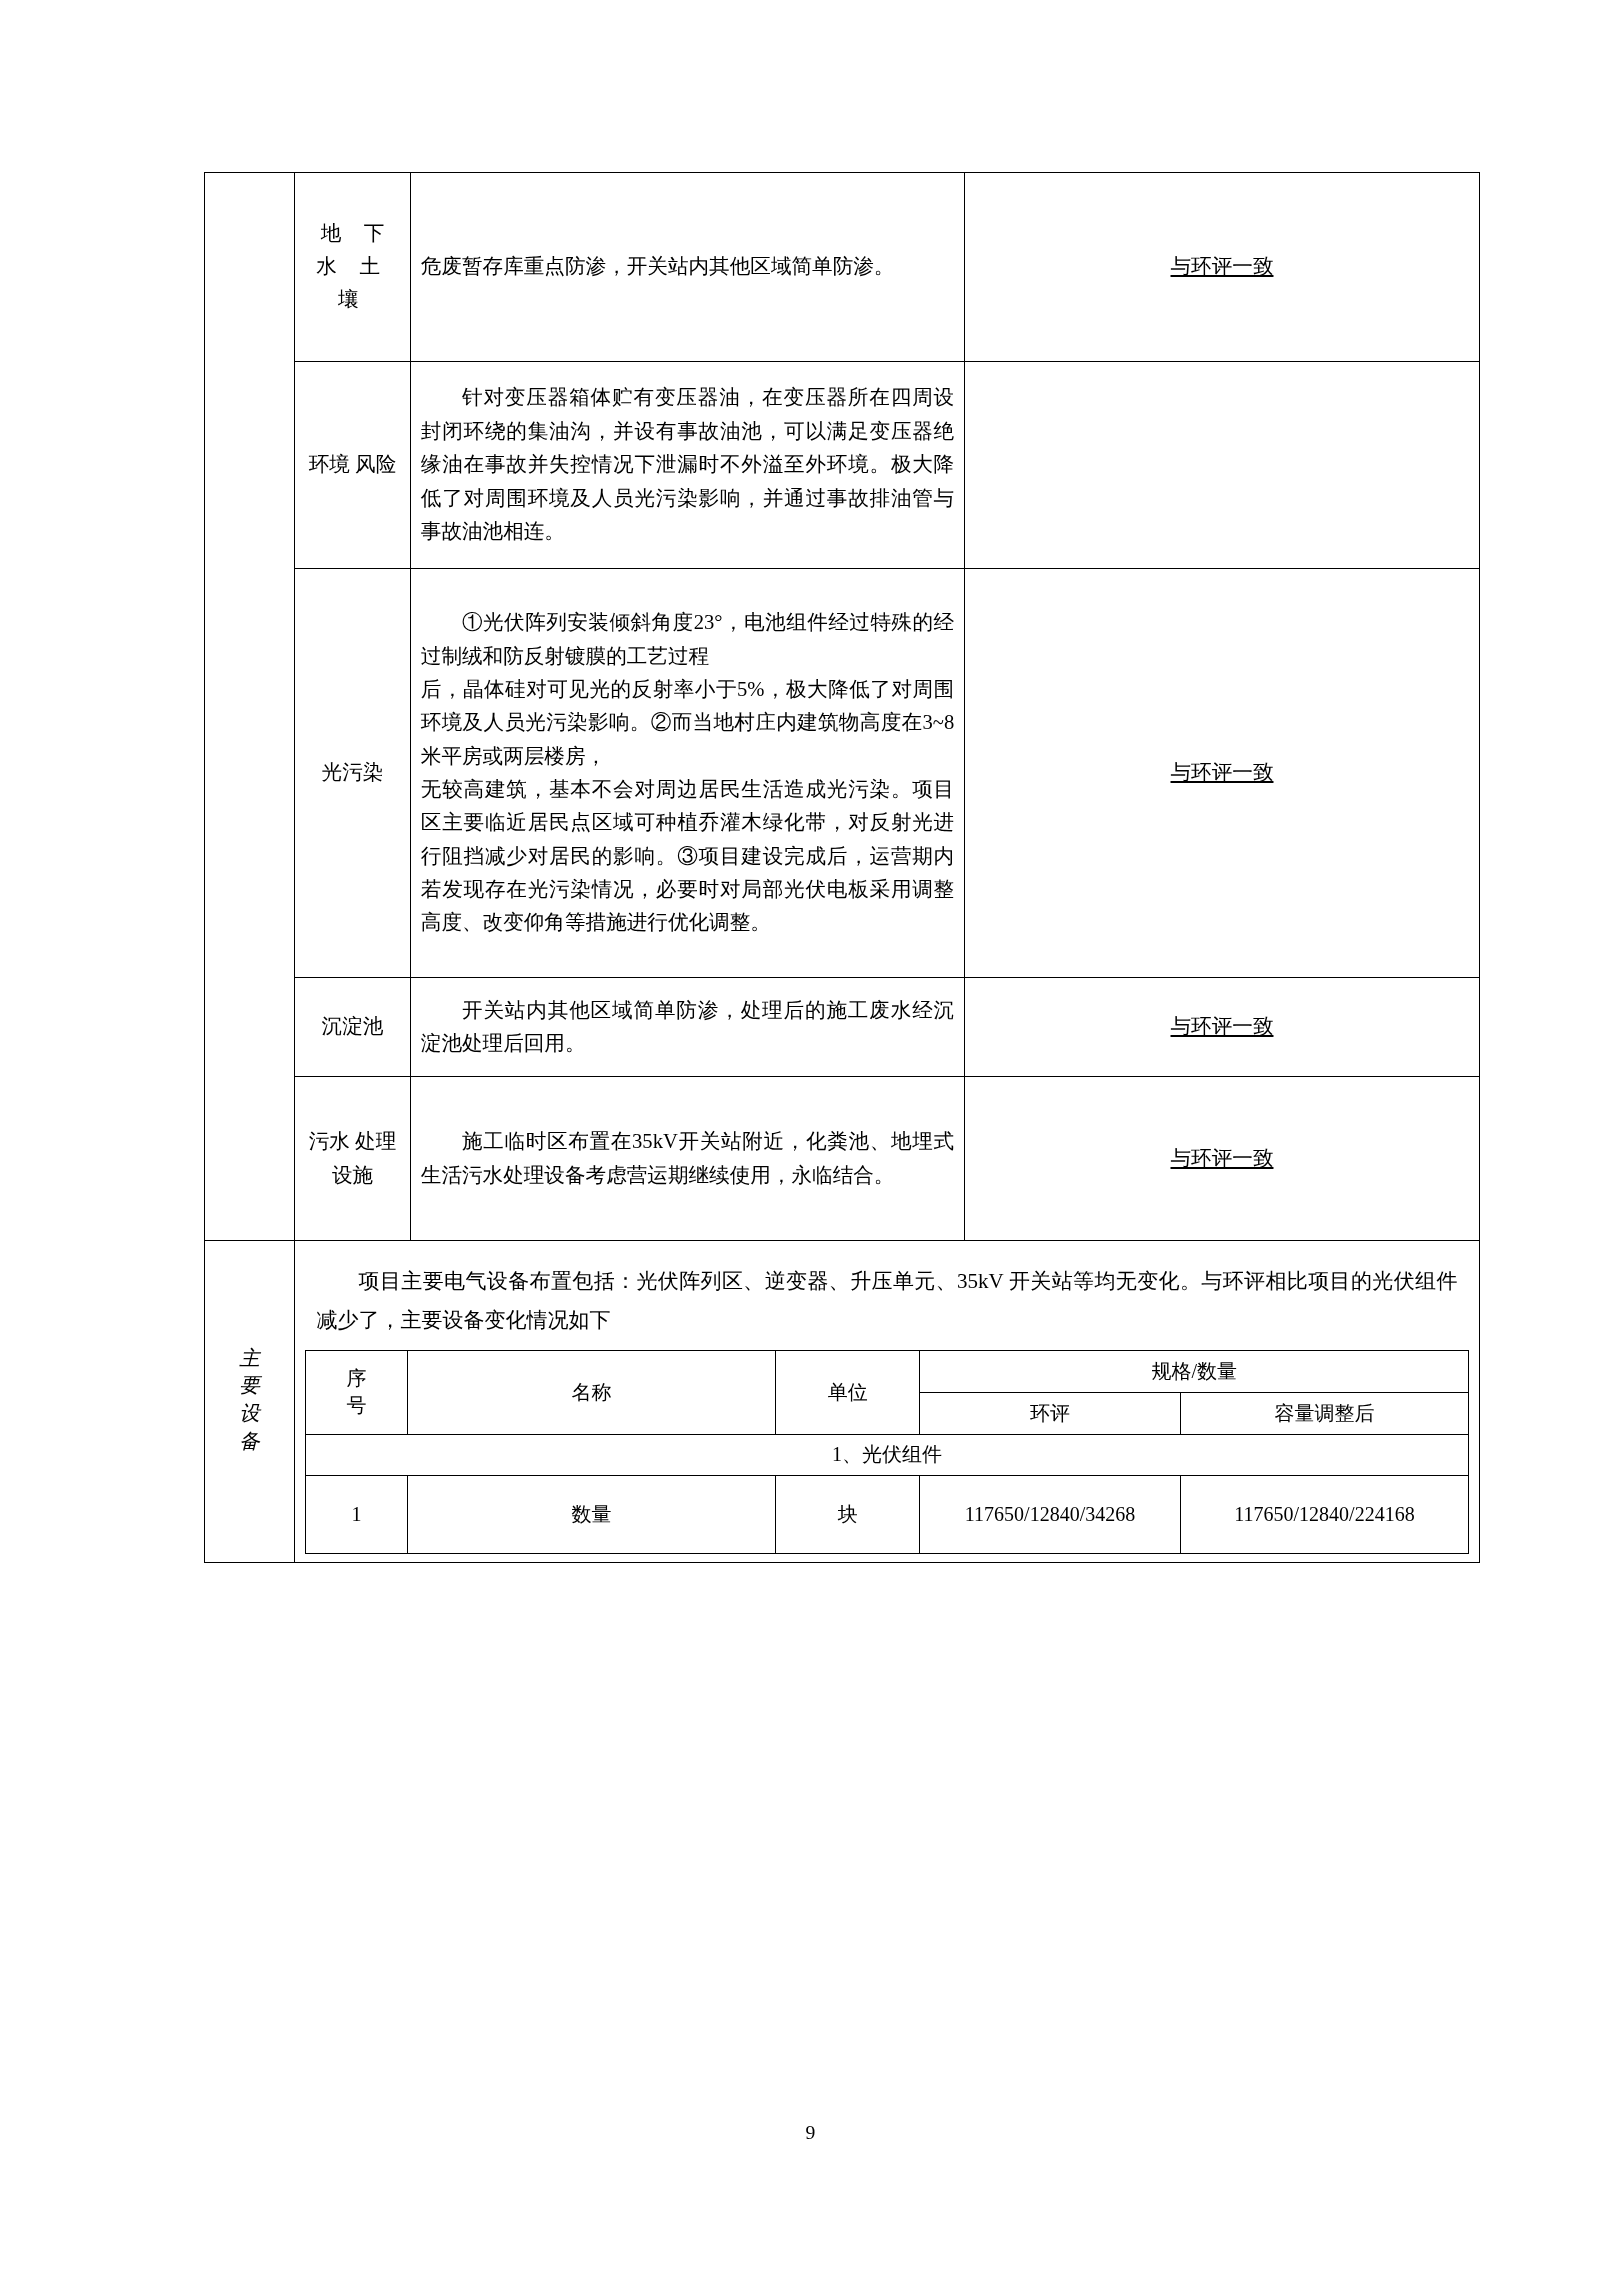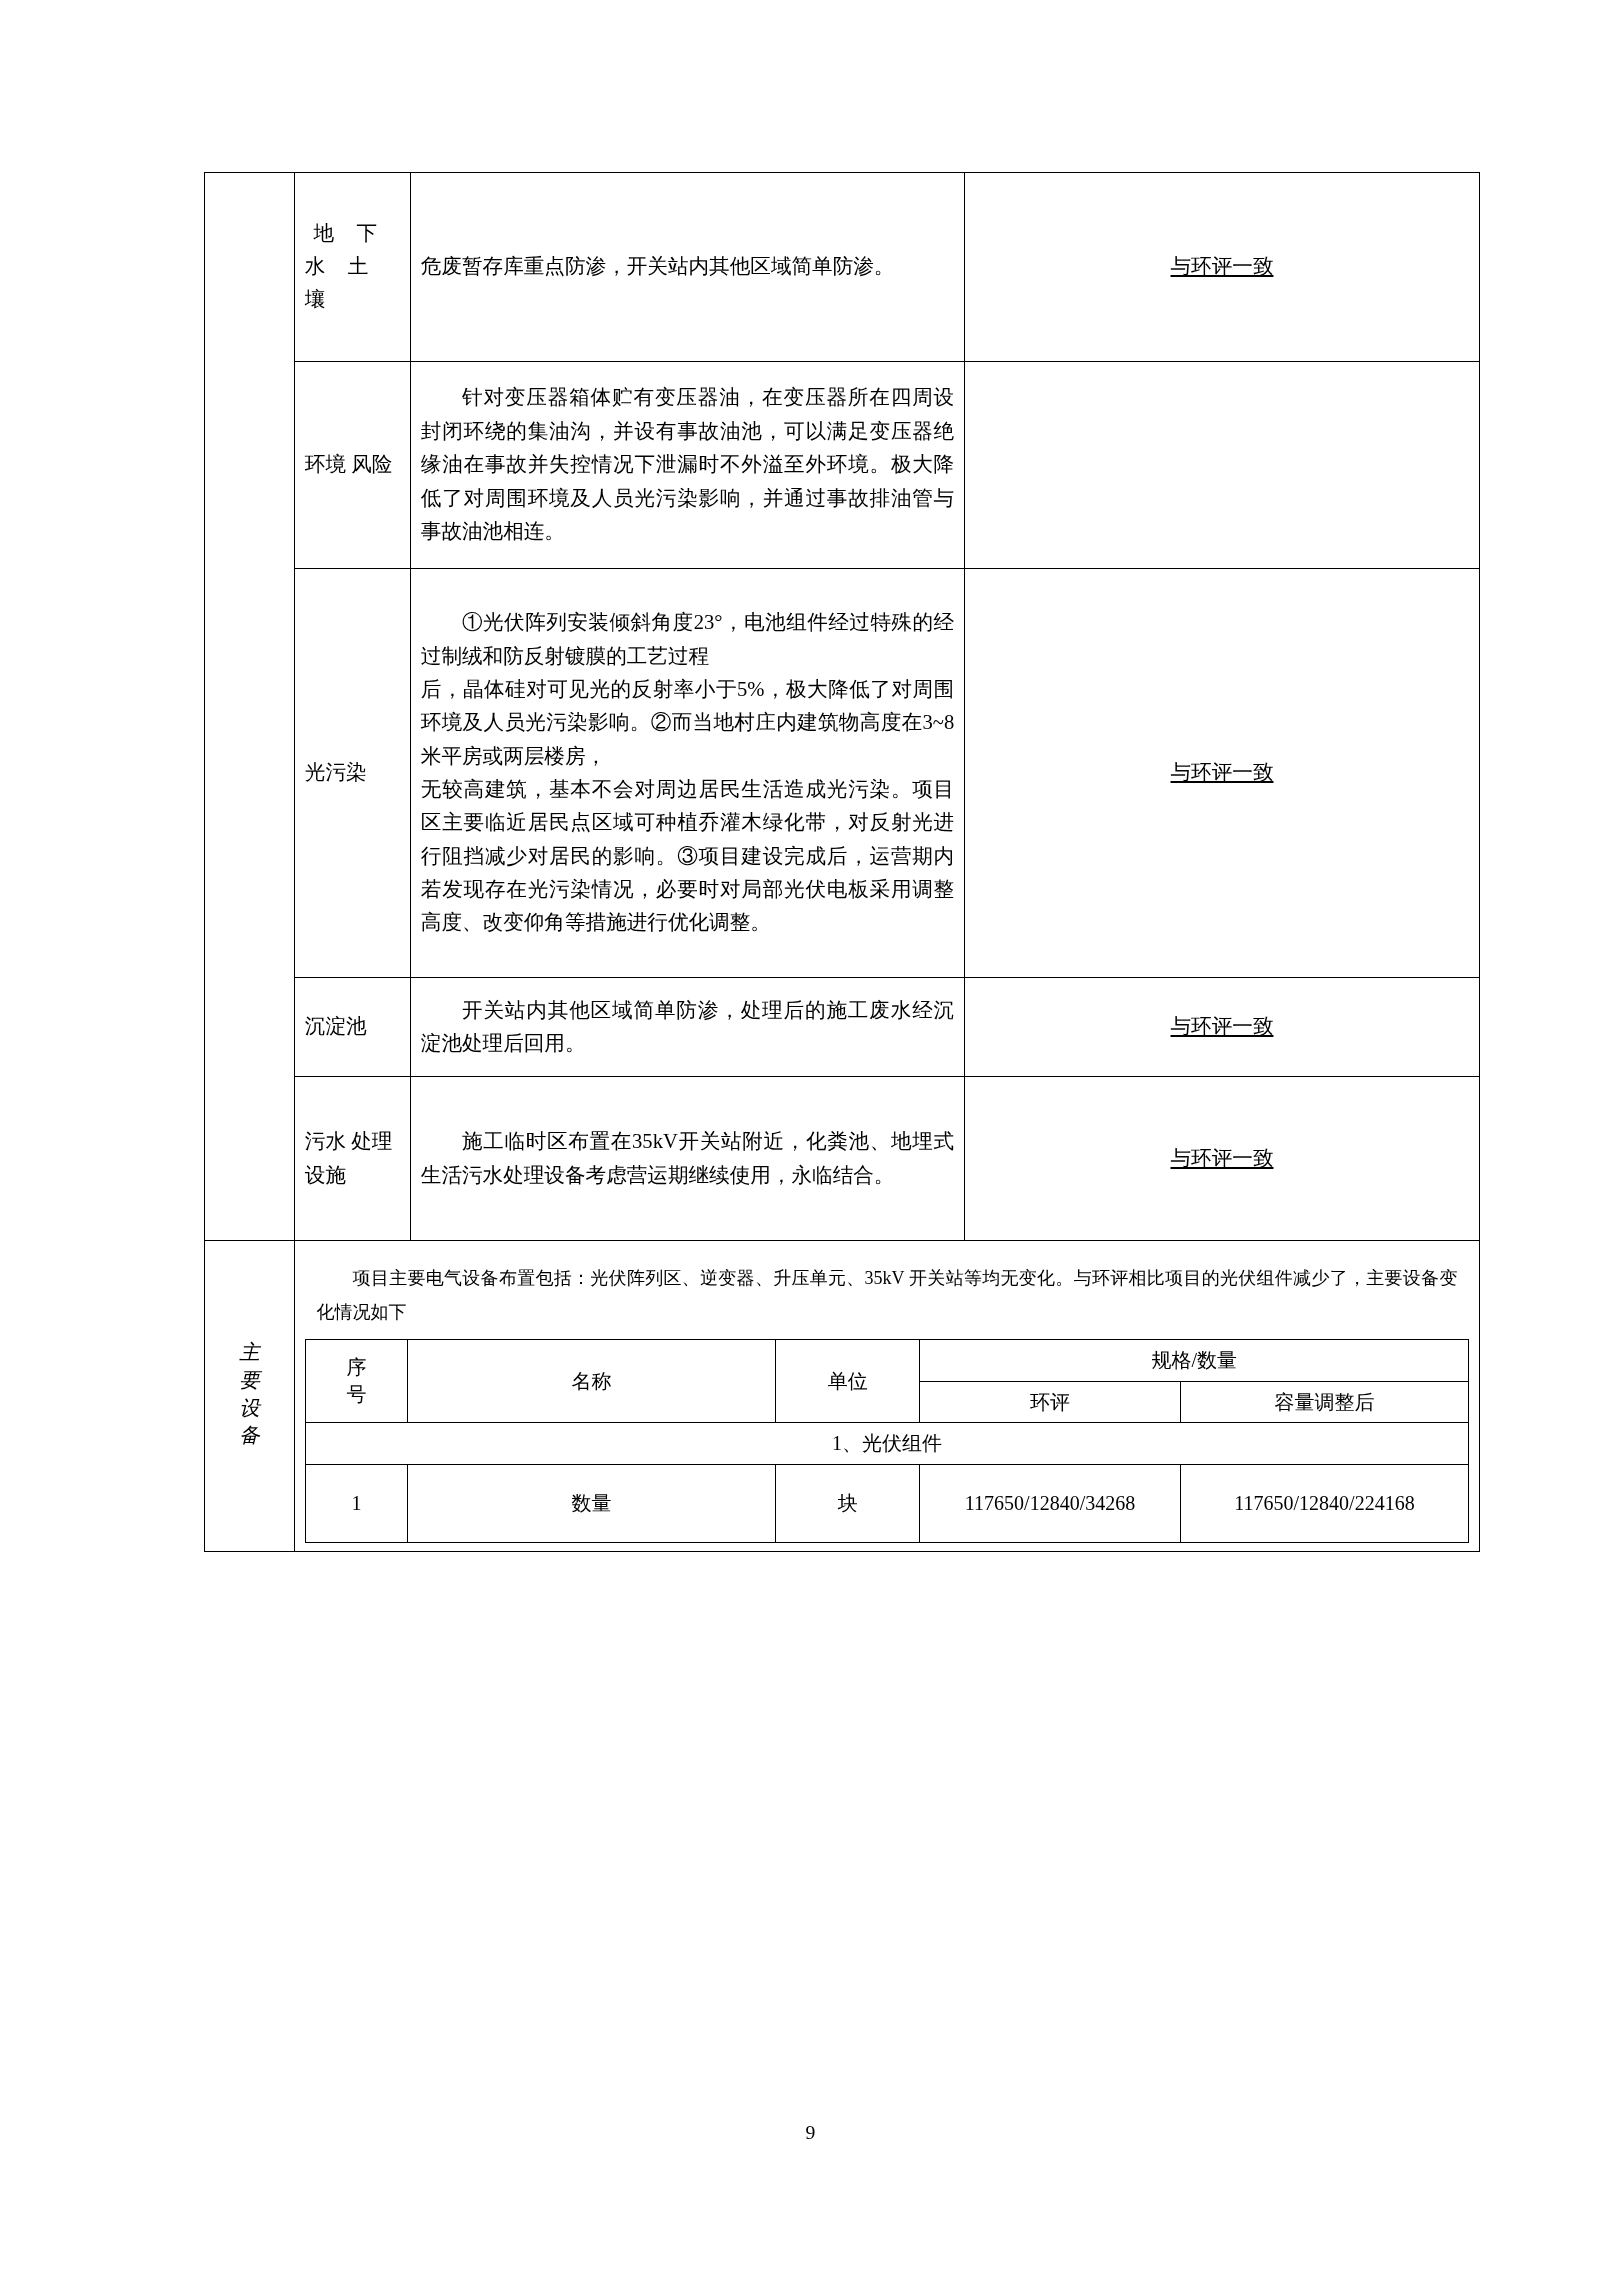--- a/index.html
+++ b/index.html
@@ -39,20 +39,21 @@
     font-size: 20.6px;
     line-height: 1.62;
   }
   
   .col-a { width: 90px; }
   .col-b { width: 116px; }
   .col-c { width: 554px; }
   .col-d { width: 515px; }
 
   .cat-cell {
+    text-align: center;
     font-size: 21px;
     line-height: 1.6;
   }
   .cat-cell .spread {
     letter-spacing: 0.42em;
     display: inline-block;
     text-indent: 0.42em;
   }
   .body-cell {
     text-align: justify;
@@ -71,21 +72,21 @@
     text-decoration: underline;
   }
   .vert-label {
     text-align: center;
     font-size: 21.6px;
     line-height: 1.5;
     font-style: italic;
   }
   
   .intro-cell {
-    font-size: 18px;
+    font-size: 21px;
     line-height: 1.85;
     text-align: justify;
     text-justify: inter-ideograph;
     padding: 13.7px 11.8px 9.8px 11.8px;
   }
   table.eq {
     border-collapse: collapse;
     width: 100%;
     table-layout: fixed;
   }

